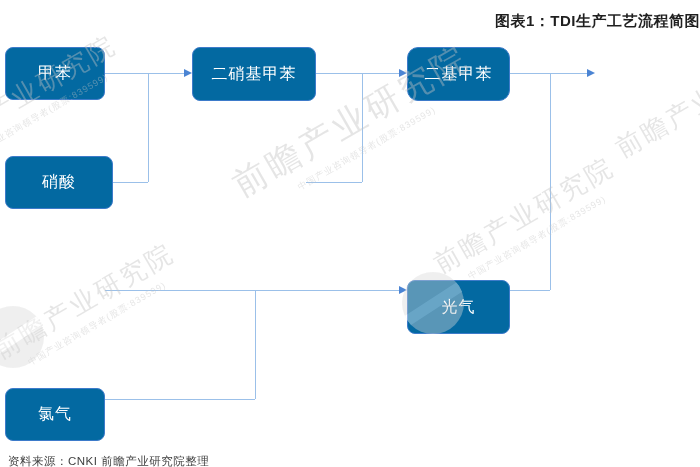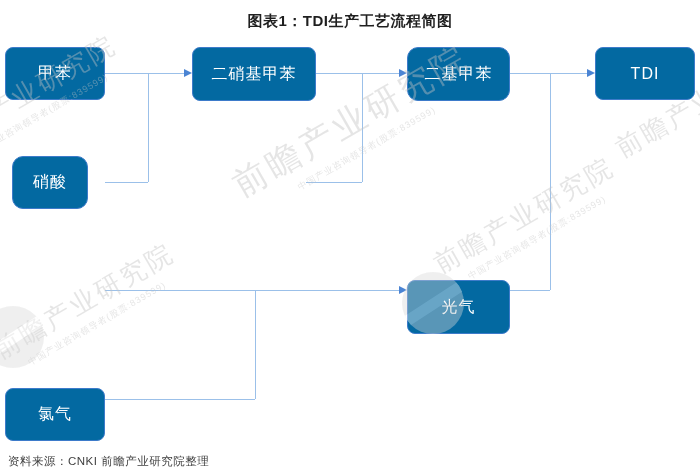--- a/index.html
+++ b/index.html
@@ -3,38 +3,38 @@
 <meta charset="utf-8">
 <style>
   * { margin: 0; padding: 0; box-sizing: border-box; }
   html, body { width: 700px; height: 467px; background: #ffffff; overflow: hidden; }
   body { font-family: "Liberation Sans", "DejaVu Sans", sans-serif; position: relative; }
 
   .canvas { position: absolute; left: 0; top: 0; width: 700px; height: 467px; }
 
   .chart-title {
     position: absolute; left: 0; top: 12px; width: 700px;
-    text-align: center; font-size: 15px; font-weight: bold; color: #1f1f1f;
+    text-align: right; font-size: 15px; font-weight: bold; color: #1f1f1f;
     letter-spacing: 0.5px;
   }
 
   
   .node {
     position: absolute;
     background: #0369a1;
     border: 1px solid #3d7bca;
     border-radius: 8px;
     color: #ffffff;
     font-size: 16px;
     letter-spacing: 1px;
     display: flex; align-items: center; justify-content: center;
     z-index: 2;
   }
   .n-toluene        { left: 5px;   top: 47px;  width: 100px; height: 53px; }
-  .n-nitric         { left: 12px;   top: 156px; width: 76px; height: 53px; border-radius: 11px; }
+  .n-nitric         { left: 5px;   top: 156px; width: 108px; height: 53px; }
   .n-dnt            { left: 192px; top: 47px;  width: 124px; height: 54px; }
   .n-hydrogen       { left: 205px; top: 156px; width: 101px; height: 53px; }
   .n-tda            { left: 407px; top: 47px;  width: 103px; height: 54px; border-radius: 11px; }
   .n-tdi            { left: 595px; top: 47px;  width: 100px; height: 53px; }
   .n-co             { left: 5px;   top: 263px; width: 100px; height: 54px; }
   .n-phosgene       { left: 407px; top: 280px; width: 103px; height: 54px; }
   .n-chlorine       { left: 5px;   top: 388px; width: 100px; height: 53px; }
 
   
   .line { position: absolute; background: #9bc0e9; z-index: 1; }
@@ -125,21 +125,20 @@
 
   <div class="arrow a-dnt"></div>
   <div class="arrow a-tda"></div>
   <div class="arrow a-tdi"></div>
   <div class="arrow a-phosgene"></div>
 
   <div class="node n-toluene">甲苯</div>
   <div class="node n-nitric">硝酸</div>
   <div class="node n-dnt">二硝基甲苯</div>
   <div class="node n-tda">二基甲苯</div>
-  <div class="node n-tdi">TDI</div>
   <div class="node n-phosgene">光气</div>
   <div class="node n-chlorine">氯气</div>
 
   <div class="wm wm1">
     <span class="wm-main">前瞻产业研究院</span>
     <span class="wm-sub">中国产业咨询领导者(股票:839599)</span>
   </div>
   <div class="wm wm2 wm-lg">
     <span class="wm-main">前瞻产业研究院</span>
     <span class="wm-sub">中国产业咨询领导者(股票:839599)</span>

